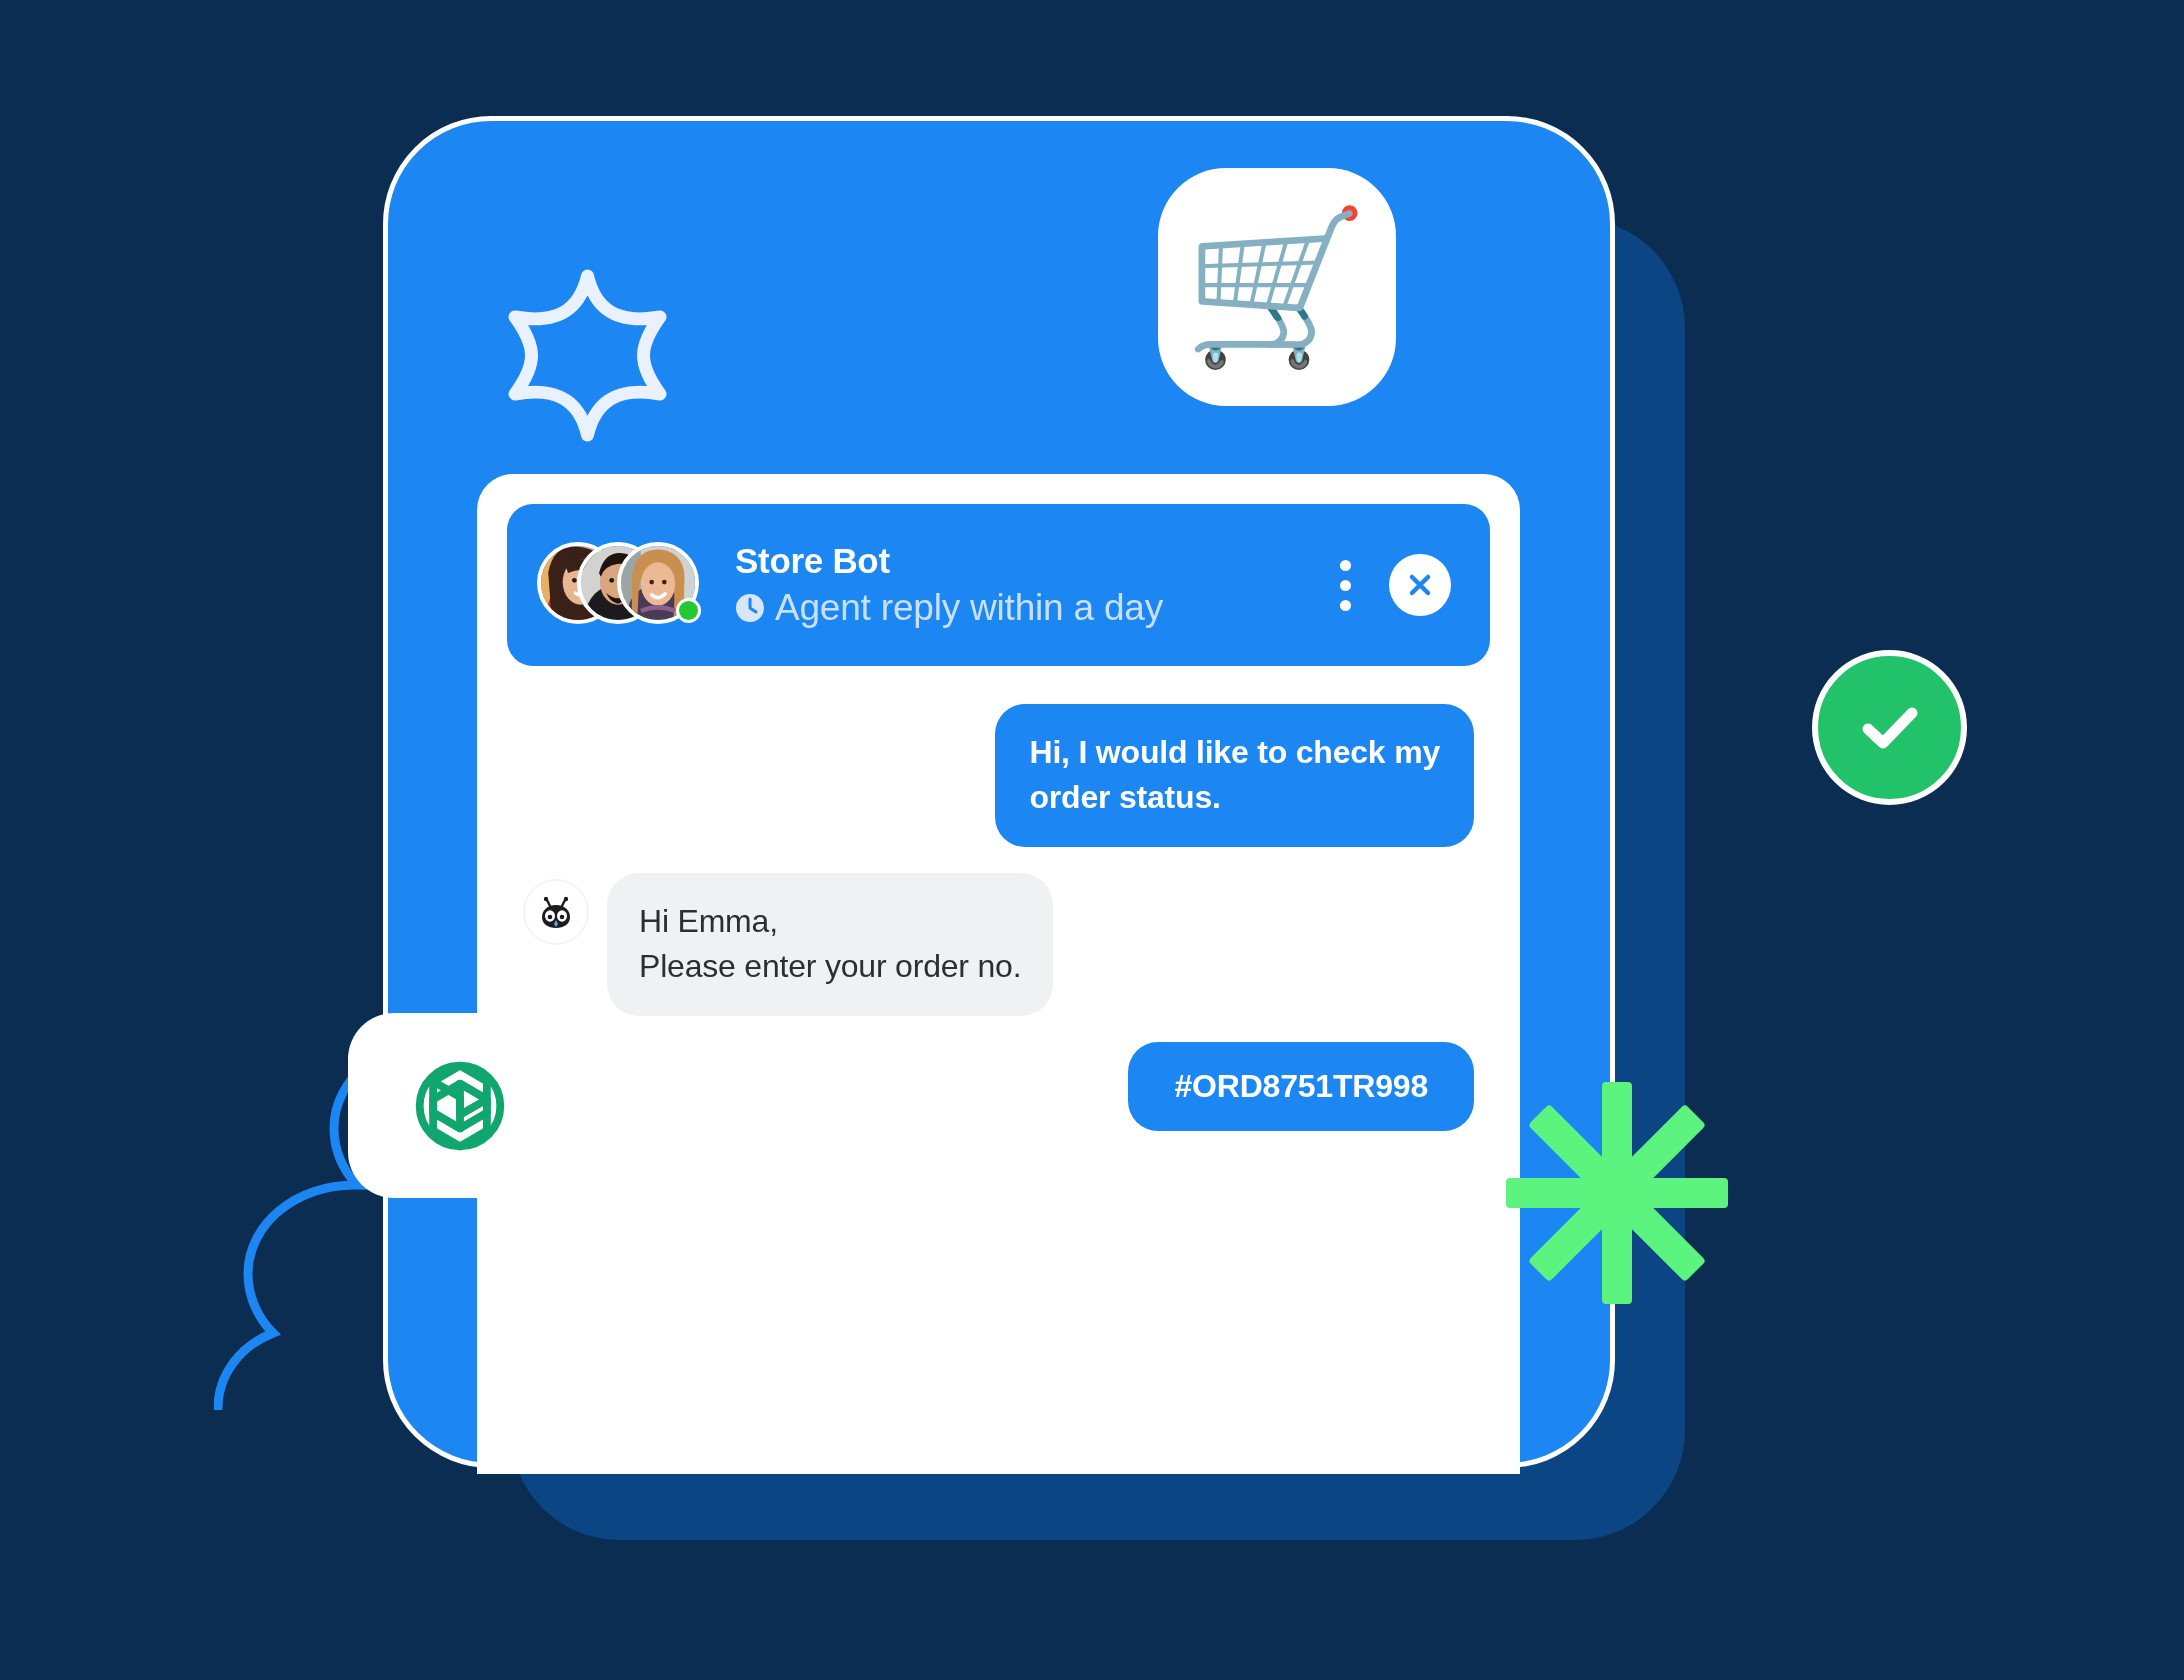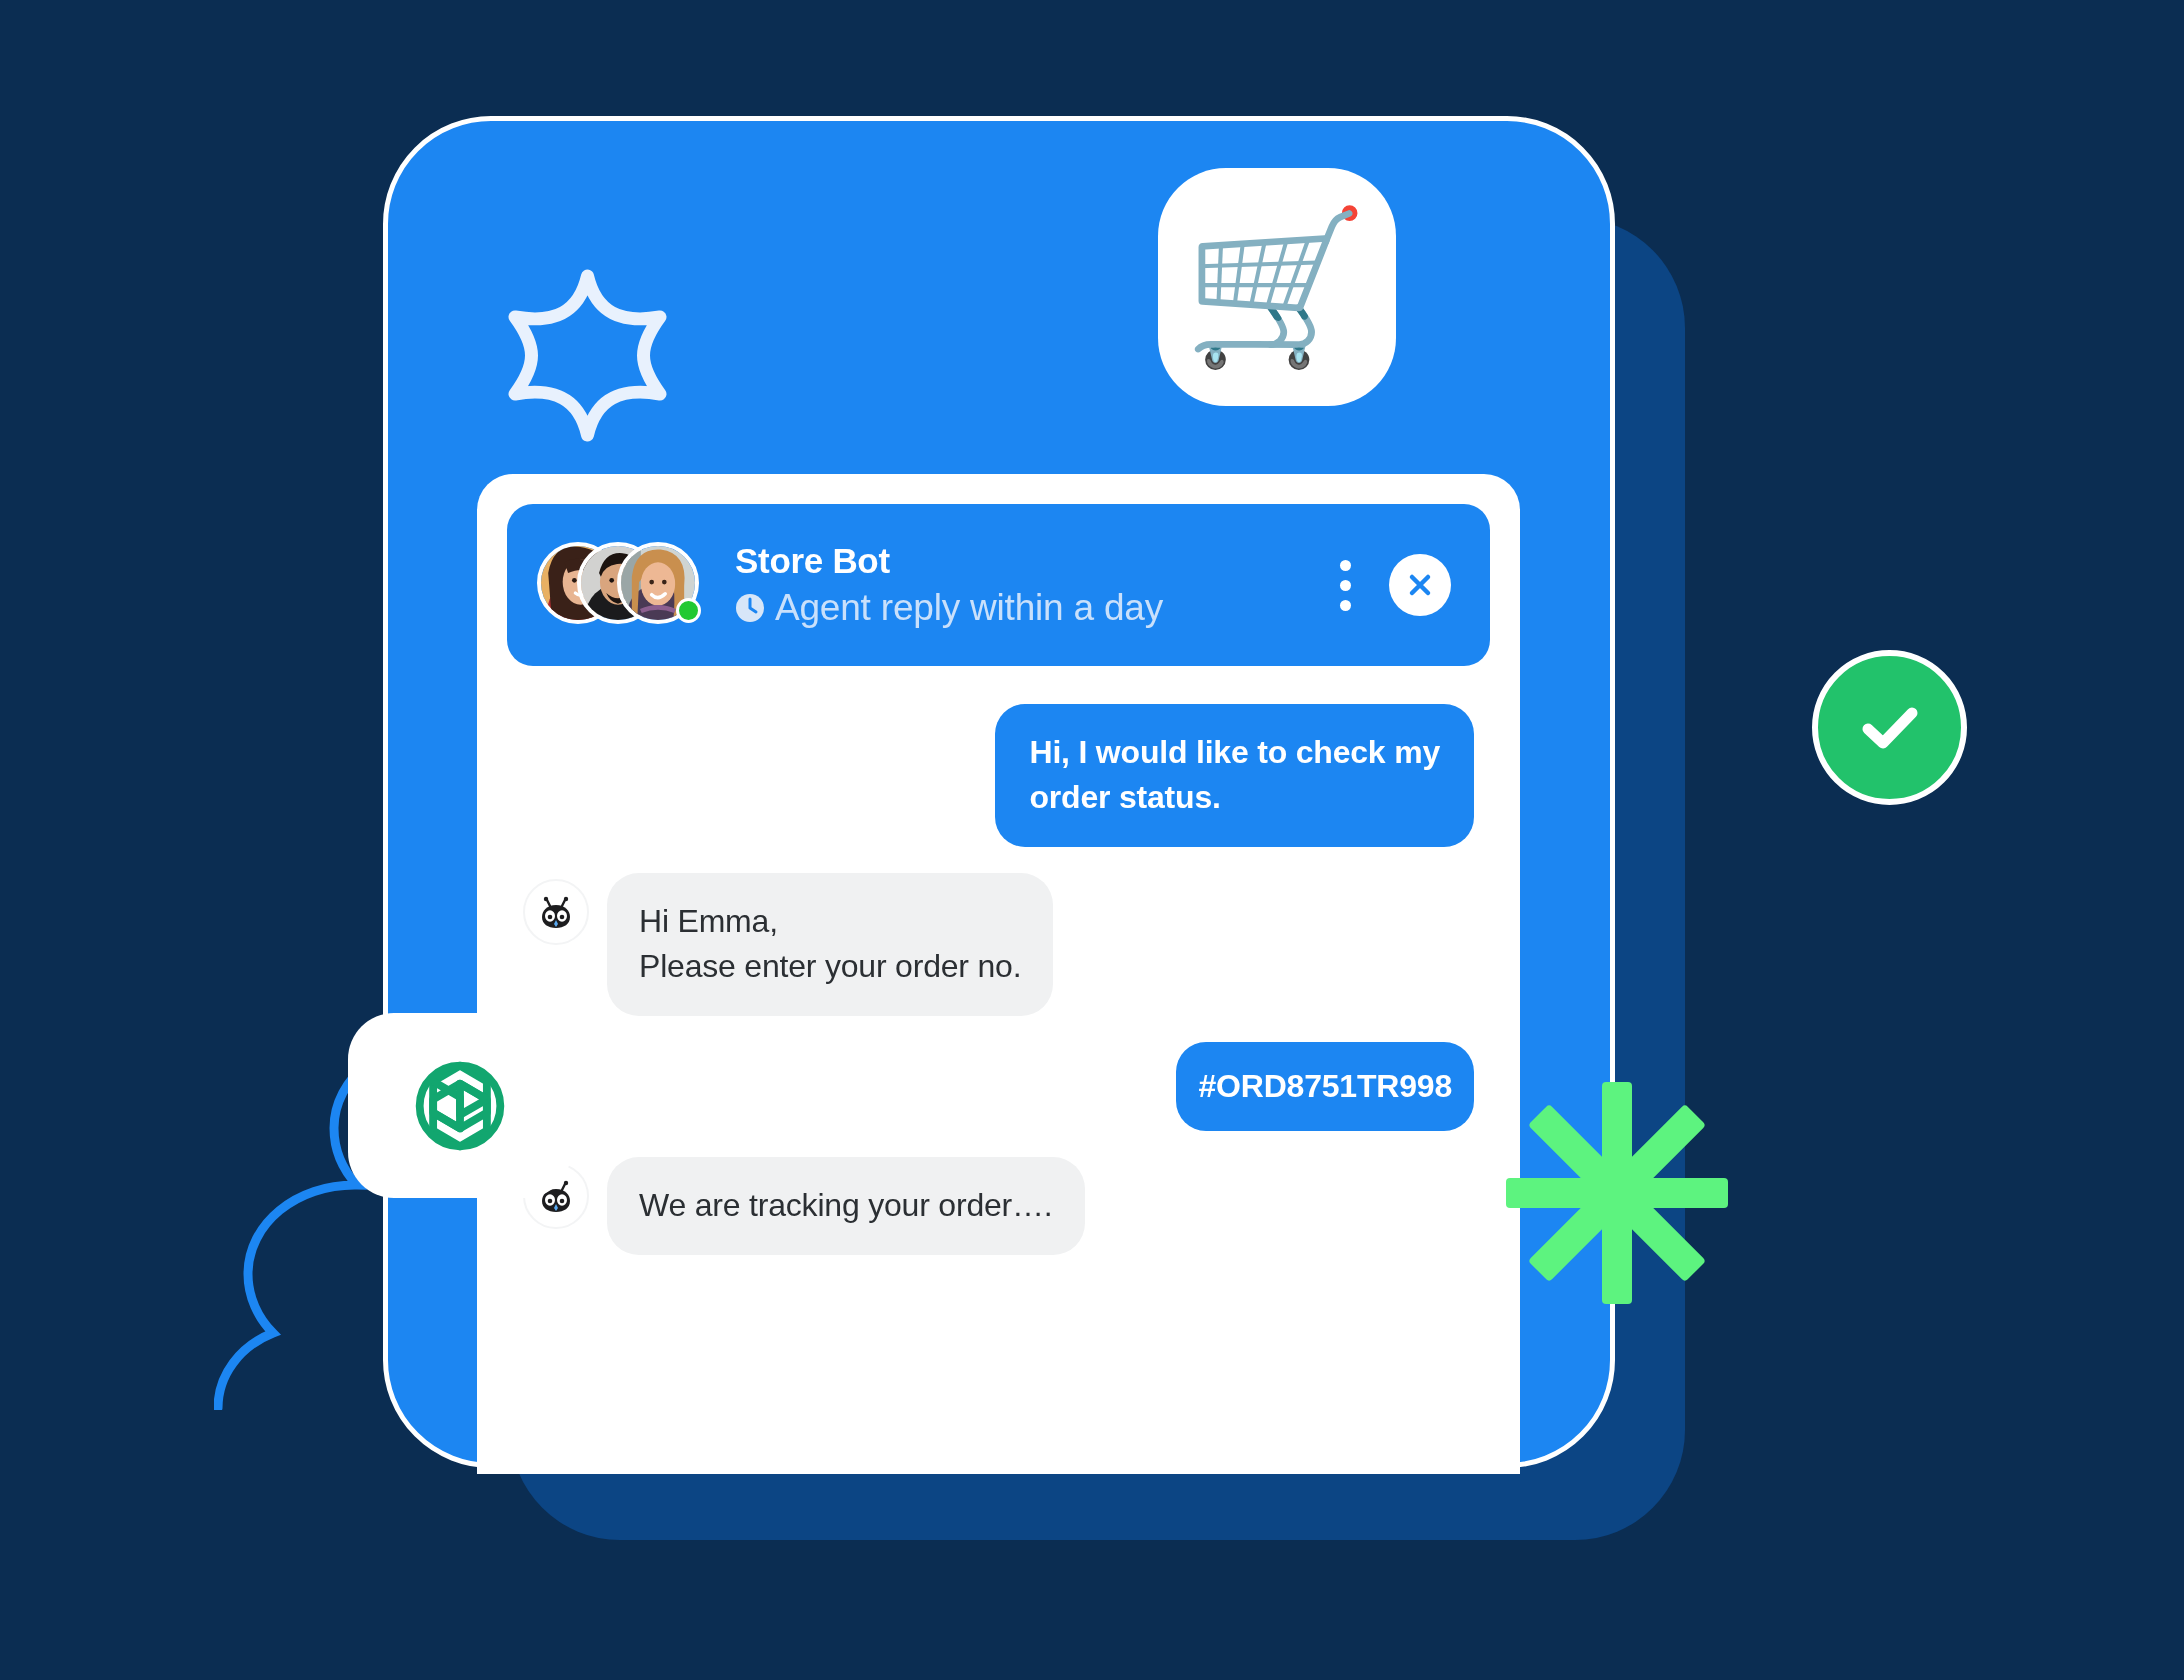--- a/index.html
+++ b/index.html
@@ -219,21 +219,21 @@
     letter-spacing: -0.2px;
     white-space: pre-line;
     max-width: 640px;
   }
   .bubble.out {
     background: #1c86f2;
     color: #ffffff;
     border-radius: 30px;
     padding: 26px 34px;
   }
-  .bubble.out.compact { padding: 22px 22px; }
+  .bubble.out.compact { padding: 22px 46px; }
   .bubble.in {
     background: #f0f1f2;
     color: #2b2f33;
     border-radius: 32px;
     padding: 26px 32px;
   }
 
   .bot-avatar {
     width: 66px;
     height: 66px;
@@ -418,37 +418,20 @@
           </svg>
         </div>
         <div class="bubble in">Hi Emma,
 Please enter your order no.</div>
       </div>
 
       <div class="msg-row outgoing">
         <div class="bubble out compact">#ORD8751TR998</div>
       </div>
 
-      <div class="msg-row incoming">
-        <div class="bot-avatar">
-          <svg width="42" height="42" viewBox="0 0 42 42" aria-hidden="true">
-            <path d="M12 9 L15.5 16" stroke="#1d1d1f" stroke-width="2.4" stroke-linecap="round"></path>
-            <path d="M30 9 L26.5 16" stroke="#1d1d1f" stroke-width="2.4" stroke-linecap="round"></path>
-            <circle cx="11" cy="8" r="2.2" fill="#1d1d1f"></circle>
-            <circle cx="31" cy="8" r="2.2" fill="#1d1d1f"></circle>
-            <path d="M21 14 C30 14 35 20 35 26 C35 33 29 37 21 37 C13 37 7 33 7 26 C7 20 12 14 21 14 Z" fill="#1d1d1f"></path>
-            <ellipse cx="15" cy="25" rx="5" ry="5.8" fill="#ffffff"></ellipse>
-            <ellipse cx="27" cy="25" rx="5" ry="5.8" fill="#ffffff"></ellipse>
-            <circle cx="15" cy="26" r="2.3" fill="#1d1d1f"></circle>
-            <circle cx="27" cy="26" r="2.3" fill="#1d1d1f"></circle>
-            <path d="M21 29 L23 33 L21 36 L19 33 Z" fill="#5aa9f0"></path>
-          </svg>
-        </div>
-        <div class="bubble in">We are tracking your order….</div>
-      </div>
 
     </div>
   </div>
 
   <div class="openai-badge">
     <svg width="112" height="112" viewBox="0 0 100 100" aria-hidden="true">
       <path d="M50 14 L74 28 L74 56 L50 70 L26 56 L26 28 Z" fill="none" stroke="#12a66f" stroke-width="7" stroke-linejoin="round"></path>
       <path d="M50 30 L74 44 L74 72 L50 86 L26 72 L26 44 Z" fill="none" stroke="#12a66f" stroke-width="7" stroke-linejoin="round"></path>
       <path d="M26 28 L50 42 L50 70 L26 56" fill="none" stroke="#12a66f" stroke-width="7" stroke-linejoin="round"></path>
       <path d="M74 44 L50 58 L50 30 L74 44" fill="none" stroke="#12a66f" stroke-width="7" stroke-linejoin="round"></path>

